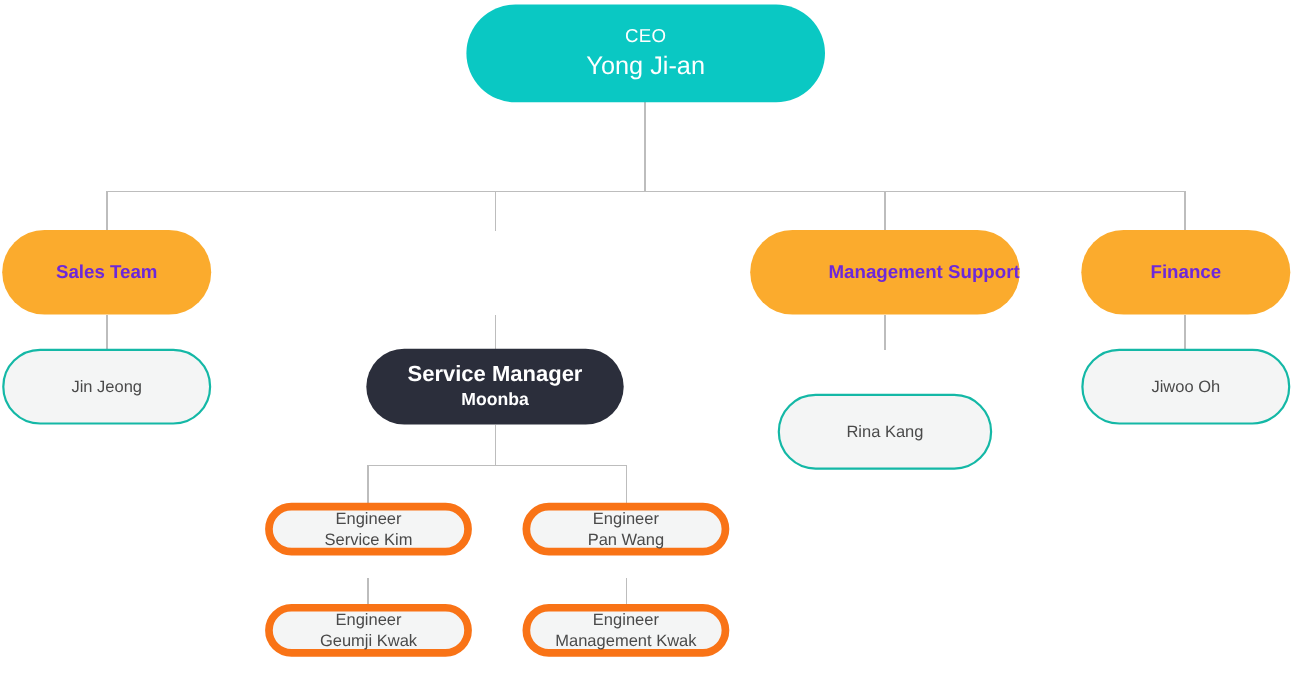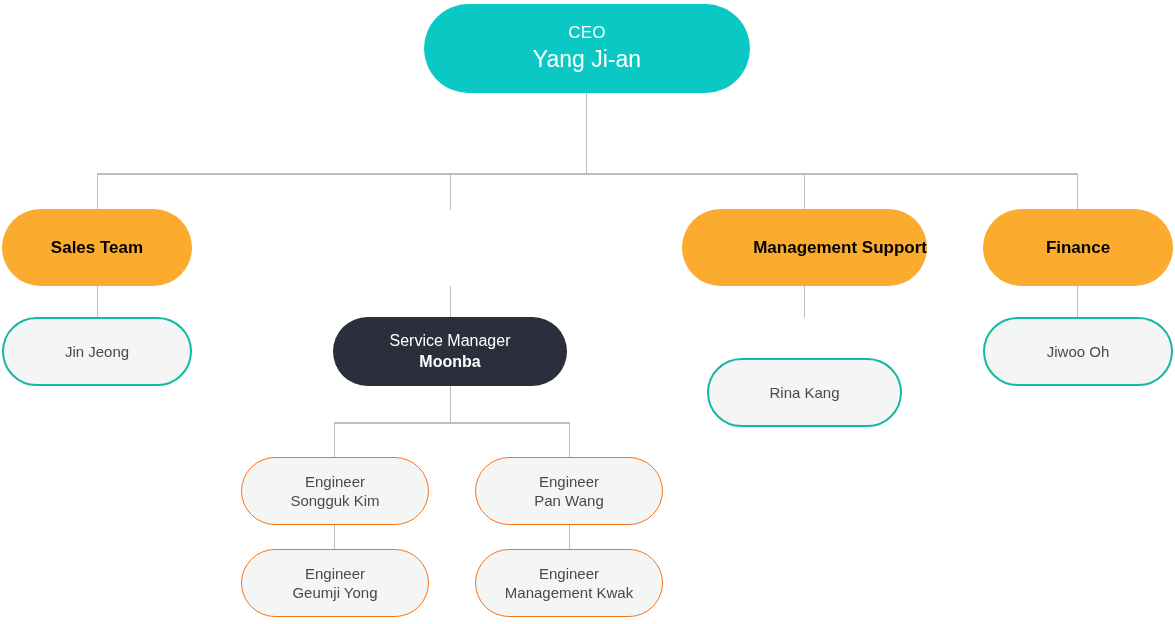--- a/index.html
+++ b/index.html
@@ -63,21 +63,21 @@
   }
   .node-ceo .person {
     font-size: 23px;
     font-weight: 400;
     margin-top: 1px;
   }
 
   
   .node-dept {
     background: #FBAB2D;
-    color: #000000;
+    color: #6d28d9;
     height: 77px;
     top: 209px;
   }
   .node-dept .role {
     font-size: 17px;
     font-weight: 600;
   }
   .dept-sales    { left: 2px;   width: 190px; }
   .dept-service  { left: 333px; width: 234px; }
   .dept-mgmt     { left: 682px; width: 245px; align-items: flex-end; }
@@ -86,22 +86,22 @@
   
   .node-manager {
     left: 333px;
     top: 317px;
     width: 234px;
     height: 69px;
     background: #2B2E3B;
     color: #ffffff;
   }
   .node-manager .role {
-    font-size: 16px;
-    font-weight: 400;
+    font-size: 20px;
+    font-weight: 700;
   }
   .node-manager .person {
     font-size: 16px;
     font-weight: 700;
   }
 
   
   .node-staff {
     background: #F4F5F5;
     border: 2px solid #14b8a6;
@@ -115,23 +115,23 @@
     top: 317px;
     height: 69px;
   }
   .staff-jin     { left: 2px;   width: 190px; }
   .staff-rina    { left: 707px; width: 195px; margin-top: 41px; }
   .staff-jiwoo   { left: 983px; width: 190px; align-items: center; }
 
   
   .node-eng {
     background: #F4F5F5;
-    border: 1px solid #f97316;
+    border: 7px solid #f97316;
     color: #4A4A4A;
-    height: 68px;
+    height: 48px;
   }
   .node-eng .role,
   .node-eng .person {
     font-size: 15px;
     font-weight: 400;
   }
   .eng-songguk   { left: 241px; top: 457px; width: 188px; }
   .eng-pan       { left: 475px; top: 457px; width: 188px; }
   .eng-geumji    { left: 241px; top: 549px; width: 188px; }
   .eng-sangheung { left: 475px; top: 549px; width: 188px; }
@@ -163,21 +163,21 @@
       <line x1="334.5" y1="423" x2="334.5" y2="458"></line>
       <line x1="569.5" y1="423" x2="569.5" y2="458"></line>
 
       <line x1="334.5" y1="525" x2="334.5" y2="550"></line>
       <line x1="569.5" y1="525" x2="569.5" y2="550"></line>
     </g>
   </svg>
 
   <div class="node node-ceo">
     <span class="role">CEO</span>
-    <span class="person">Yang Ji-an</span>
+    <span class="person">Yong Ji-an</span>
   </div>
 
   <div class="node node-dept dept-sales">
     <span class="role">Sales Team</span>
   </div>
   <div class="node node-dept dept-mgmt">
     <span class="role">Management Support</span>
   </div>
   <div class="node node-dept dept-finance">
     <span class="role">Finance</span>
@@ -195,28 +195,28 @@
   <div class="node node-staff staff-row1 staff-rina">
     <span class="person">Rina Kang</span>
   </div>
 
   <div class="node node-staff staff-row1 staff-jiwoo">
     <span class="person">Jiwoo Oh</span>
   </div>
 
   <div class="node node-eng eng-songguk">
     <span class="role">Engineer</span>
-    <span class="person">Songguk Kim</span>
+    <span class="person">Service Kim</span>
   </div>
   <div class="node node-eng eng-pan">
     <span class="role">Engineer</span>
     <span class="person">Pan Wang</span>
   </div>
   <div class="node node-eng eng-geumji">
     <span class="role">Engineer</span>
-    <span class="person">Geumji Yong</span>
+    <span class="person">Geumji Kwak</span>
   </div>
   <div class="node node-eng eng-sangheung">
     <span class="role">Engineer</span>
     <span class="person">Management Kwak</span>
   </div>
 
 </div>
 
 </body></html>

